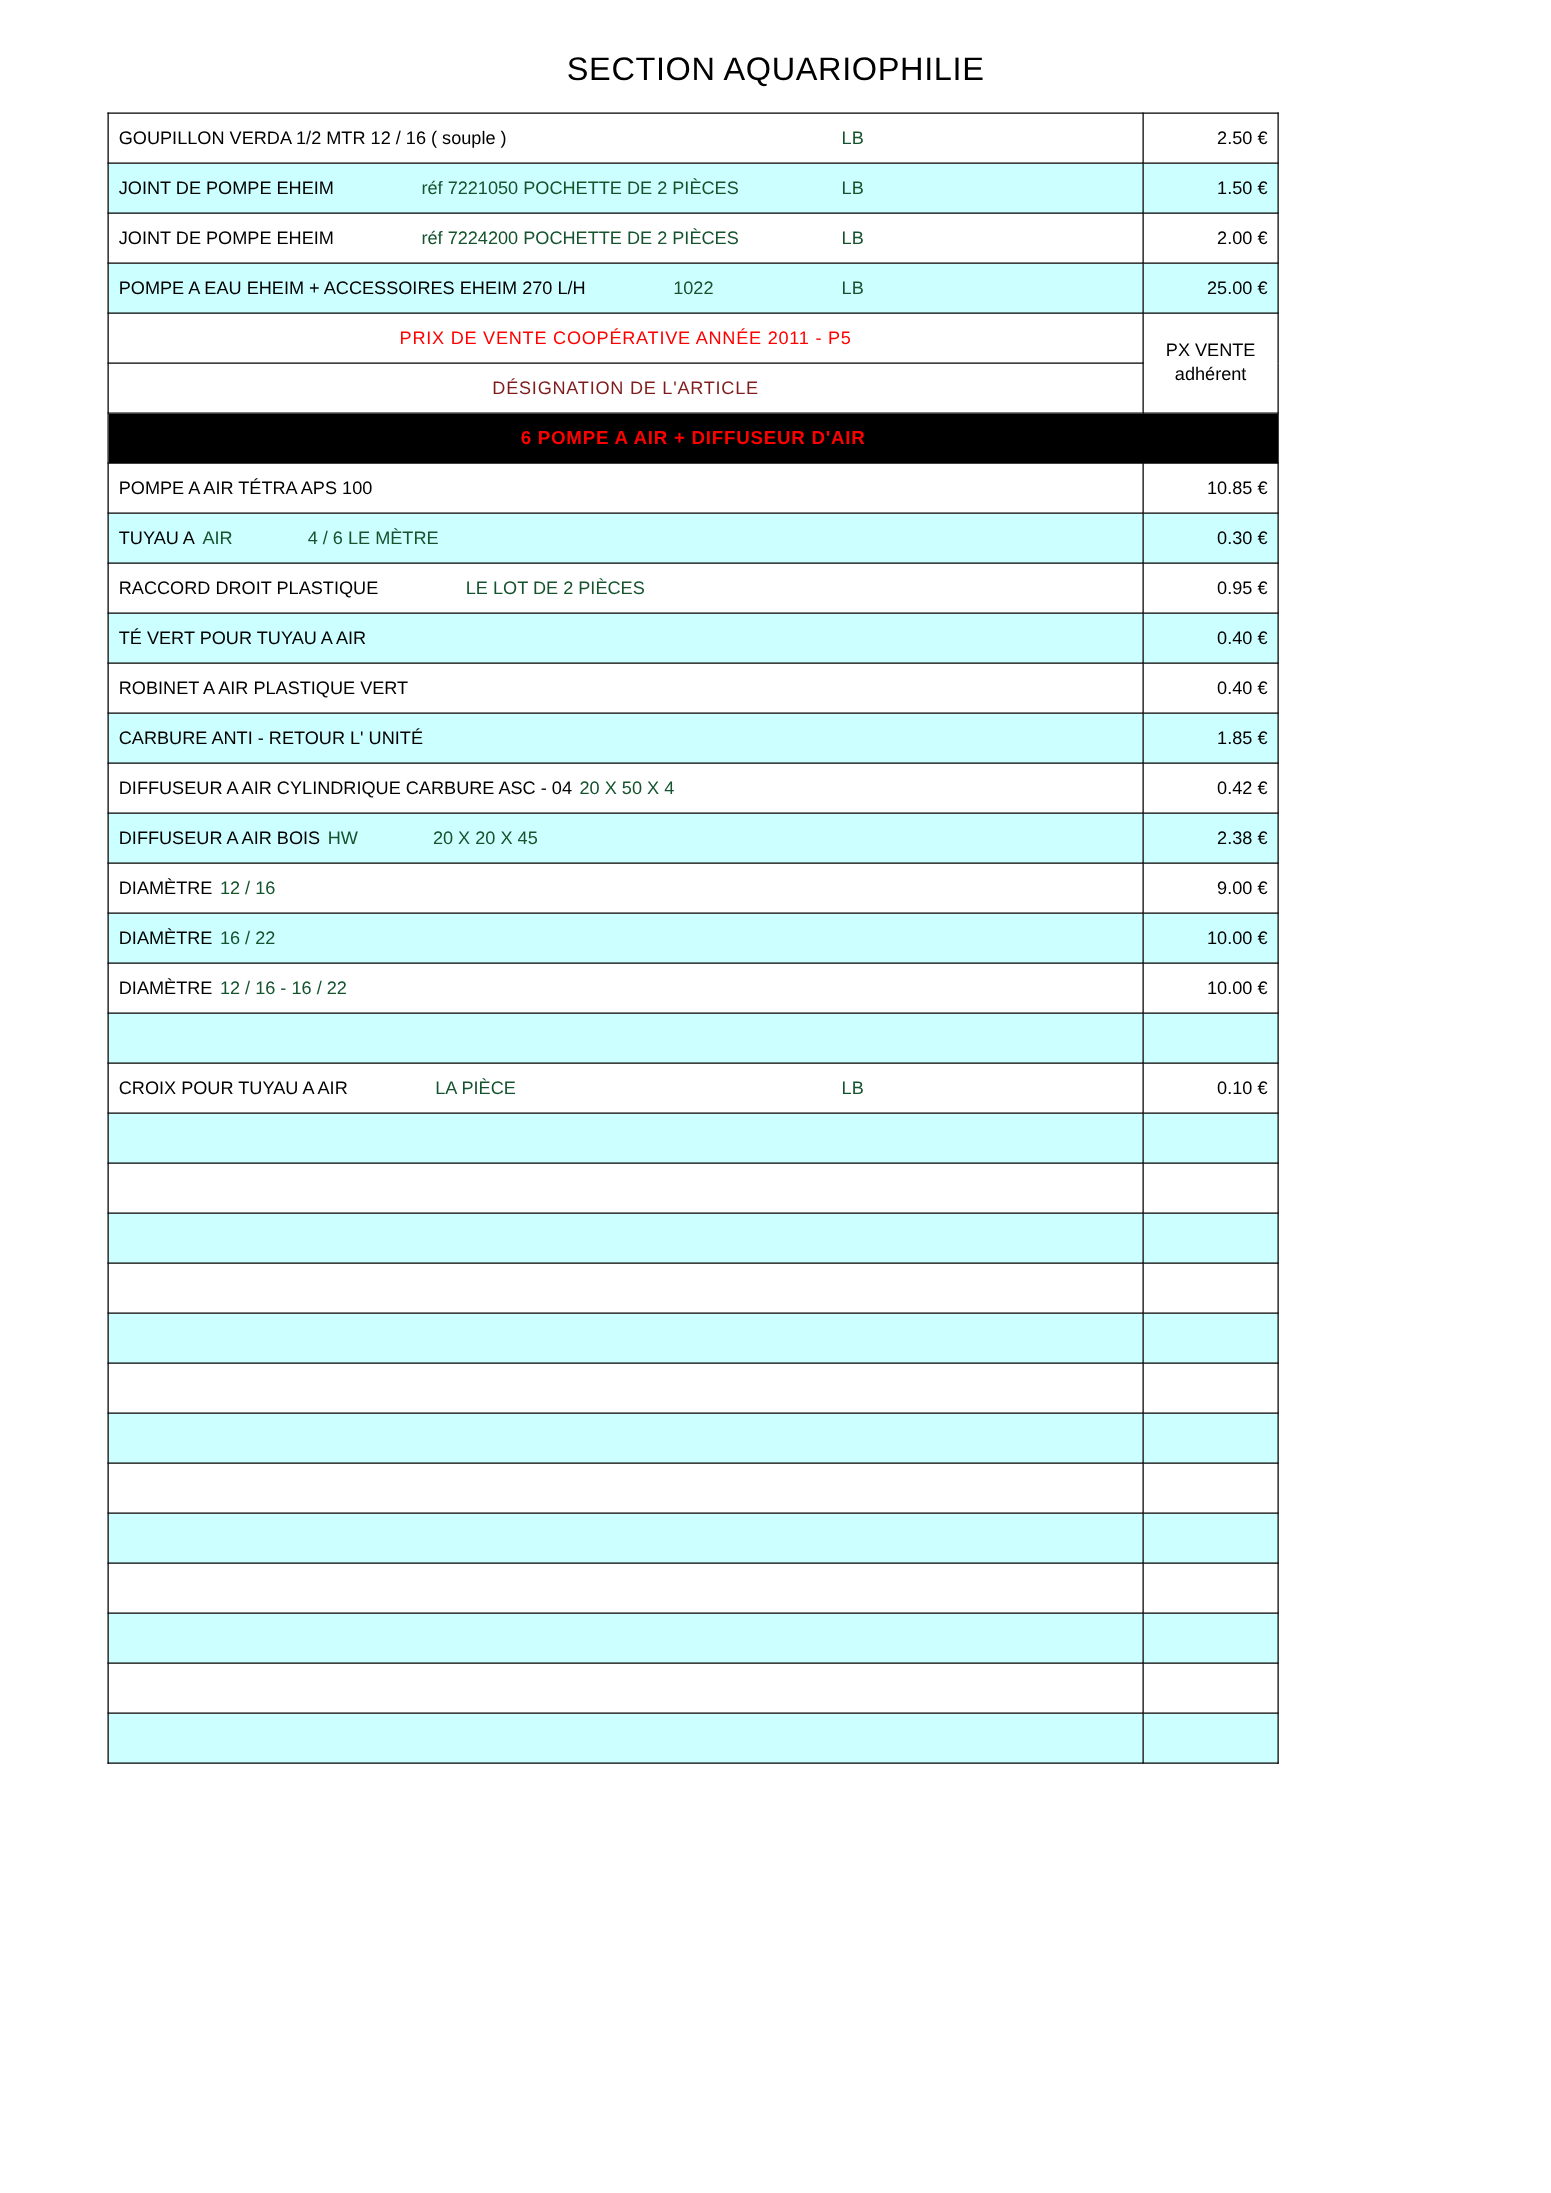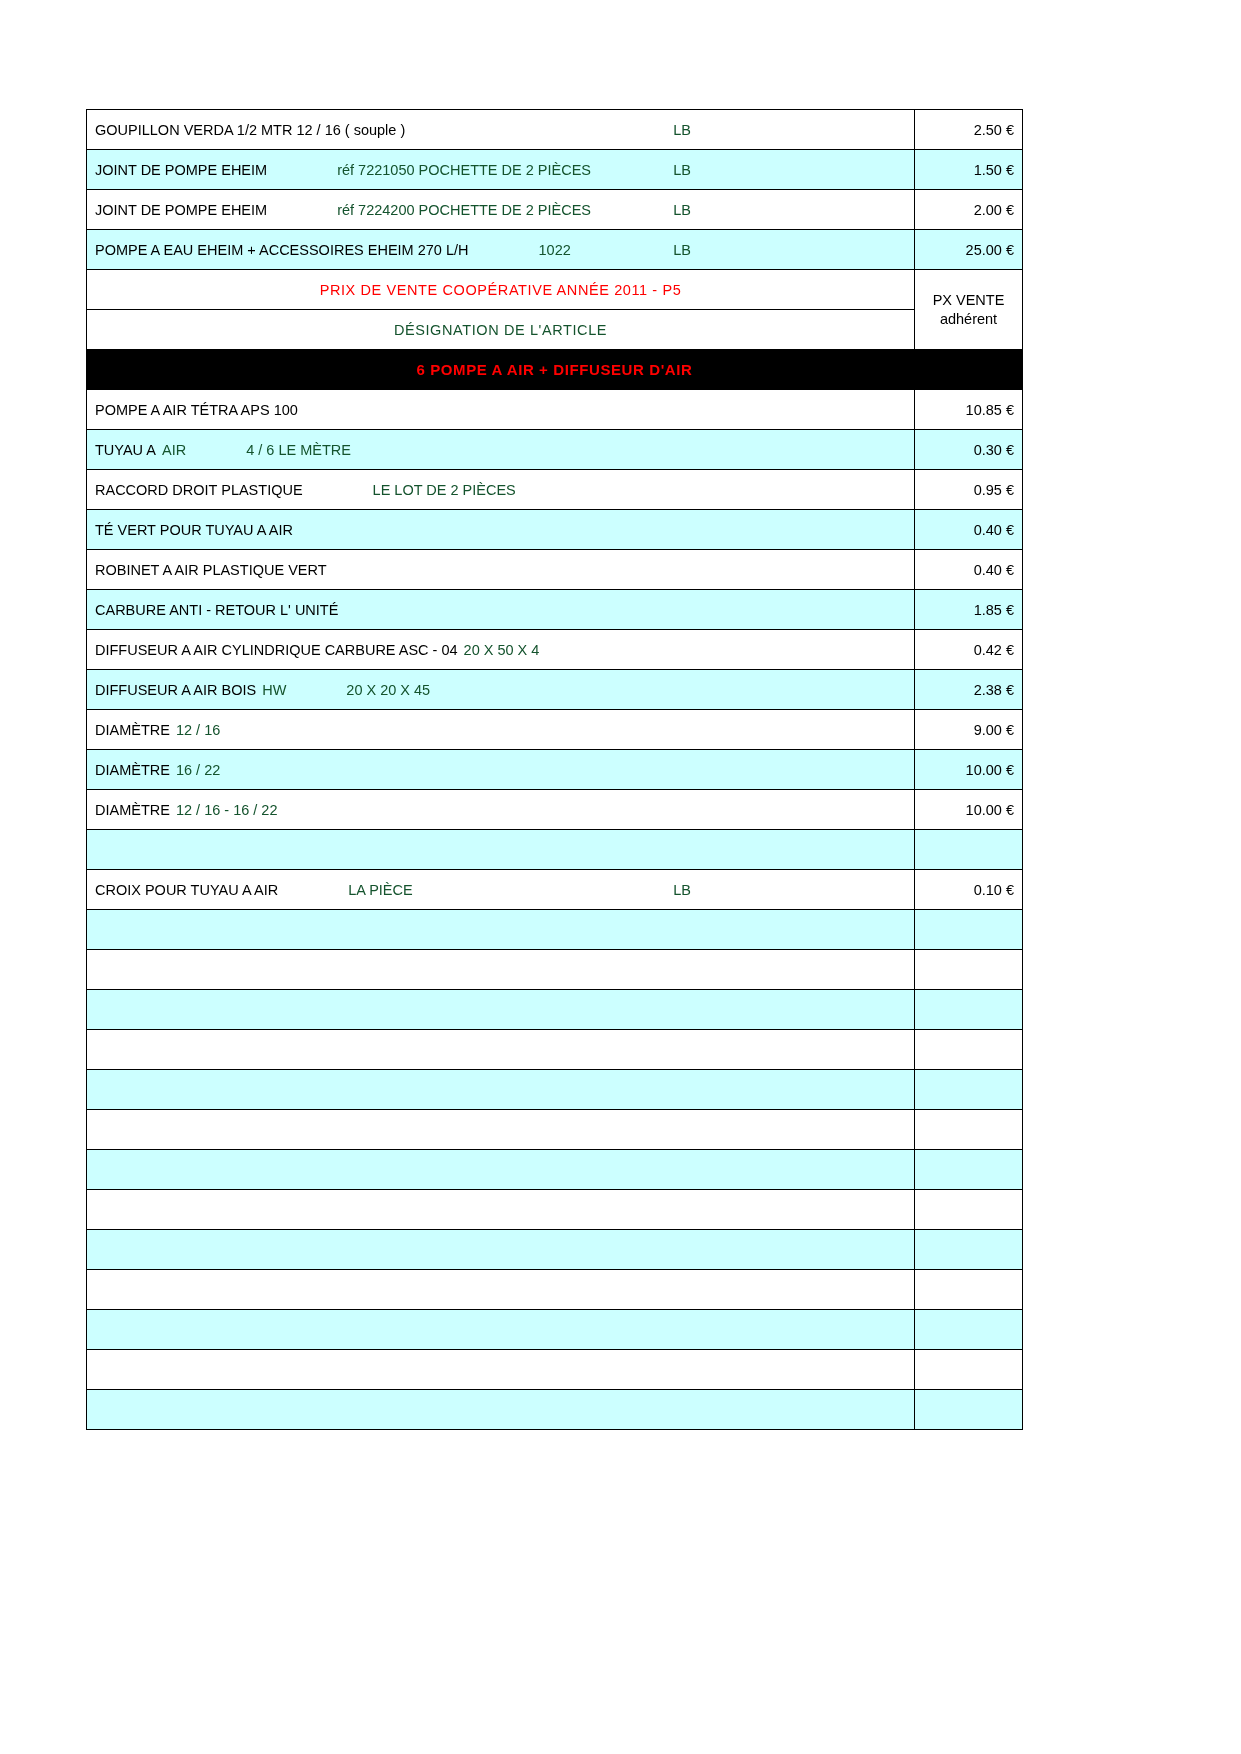--- a/index.html
+++ b/index.html
@@ -25,21 +25,21 @@
     font-weight: normal;
     letter-spacing: 0.5px;
     margin: 0;
     padding-top: 40px;
     padding-bottom: 0;
     color: #000;
   }
   .table-wrap {
     position: absolute;
     left: 86px;
-    top: 109px;
+    top: 90px;
     width: 936px;
   }
   table.price-table {
     border-collapse: collapse;
     width: 936px;
     table-layout: fixed;
   }
   table.price-table td {
     border: 1.6px solid #000000;
     height: 40px;
@@ -86,36 +86,37 @@
 
   .hdr-cell {
     text-align: center;
     font-size: 15px;
     color: #ff0000;
     letter-spacing: 0.6px;
   }
   .hdr-cell2 {
     text-align: center;
     font-size: 15px;
-    color: #14532d;
+    color: #7f1d1d;
     letter-spacing: 0.6px;
   }
   td.px-vente {
     text-align: center;
     font-size: 14px;
     line-height: 1.25;
     padding: 0 4px;
     white-space: normal;
   }
 </style>
 </head>
 <body>
 
 <div class="page">
 
+  <h1 class="doc-title">SECTION  AQUARIOPHILIE</h1>
 
   <div class="table-wrap">
     <table class="price-table">
       <colgroup>
         <col class="c-desig">
         <col class="c-price">
       </colgroup>
       <tbody id="tbody">
           <tr>
             <td class="desig">

